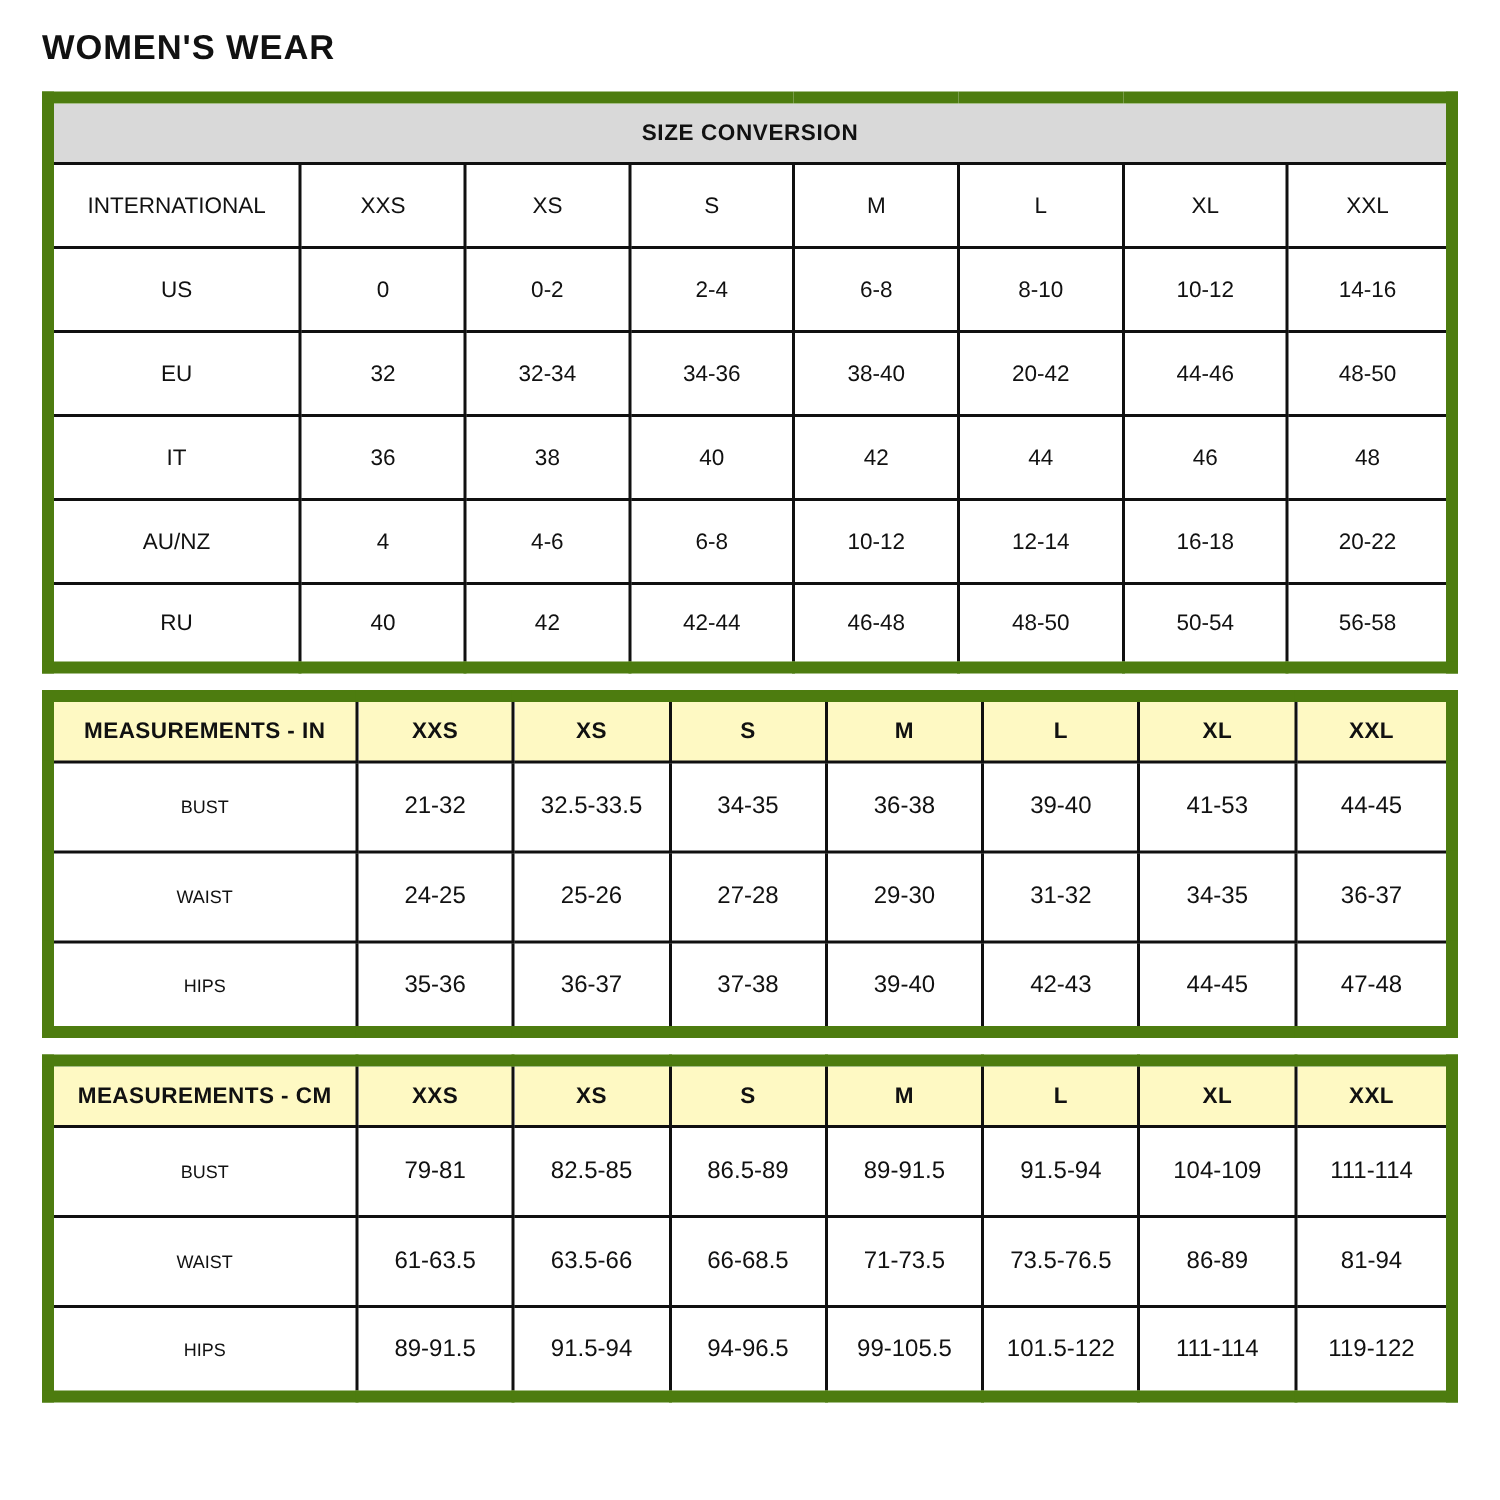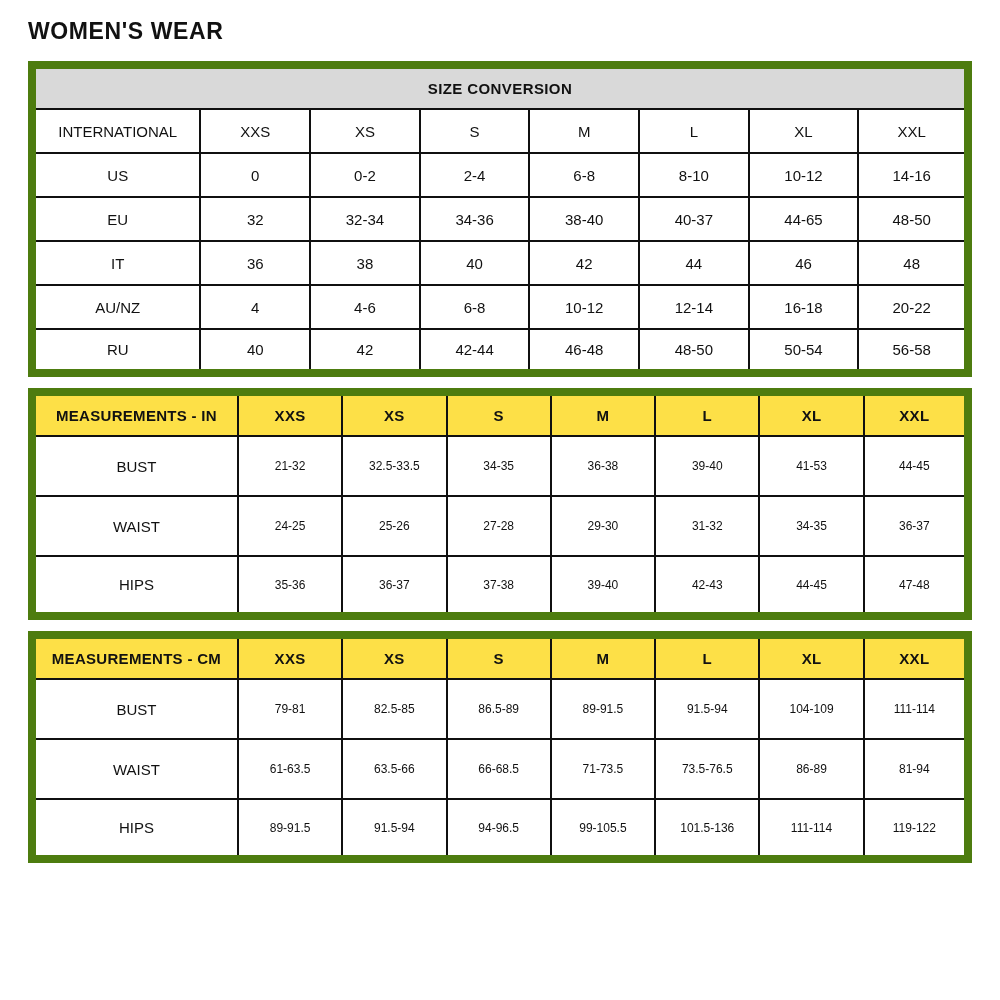--- a/index.html
+++ b/index.html
@@ -27,38 +27,38 @@
     border: 2px solid #101010;
     text-align: center;
     vertical-align: middle;
     font-size: 15px;
     padding: 0 4px;
     overflow: hidden;
     background: #ffffff;
   }
   
   .t1 col.c0 { width: 18%; }
-  .t1 td { height: 44px; }
+  .t1 td { height: 56px; }
   .t1 tr.title-row td {
     height: 44px;
     background: #d9d9d9;
     font-weight: 700;
     letter-spacing: 0.4px;
   }
   
   .t23 col.c0 { width: 22%; }
   .t23 td { height: 60px; }
   .t23 tr.hdr td {
     height: 44px;
-    background: #fde047;
+    background: #fef9c3;
     font-weight: 700;
     letter-spacing: 0.3px;
   }
-  .t23 td.val { font-size: 12px; }
-  .t23 td.lab { font-size: 15px; }
+  .t23 td.val { font-size: 16px; }
+  .t23 td.lab { font-size: 12px; }
 </style>
 </head>
 <body>
 
 <div class="page">
 
   <div class="page-title">WOMEN'S WEAR</div>
 
   <table class="t1">
     <colgroup>
@@ -88,22 +88,22 @@
       <td>8-10</td>
       <td>10-12</td>
       <td>14-16</td>
     </tr>
     <tr>
       <td>EU</td>
       <td>32</td>
       <td>32-34</td>
       <td>34-36</td>
       <td>38-40</td>
-      <td>40-37</td>
-      <td>44-65</td>
+      <td>20-42</td>
+      <td>44-46</td>
       <td>48-50</td>
     </tr>
     <tr>
       <td>IT</td>
       <td>36</td>
       <td>38</td>
       <td>40</td>
       <td>42</td>
       <td>44</td>
       <td>46</td>
@@ -216,20 +216,20 @@
       <td class="val">73.5-76.5</td>
       <td class="val">86-89</td>
       <td class="val">81-94</td>
     </tr>
     <tr>
       <td class="lab">HIPS</td>
       <td class="val">89-91.5</td>
       <td class="val">91.5-94</td>
       <td class="val">94-96.5</td>
       <td class="val">99-105.5</td>
-      <td class="val">101.5-136</td>
+      <td class="val">101.5-122</td>
       <td class="val">111-114</td>
       <td class="val">119-122</td>
     </tr>
   </tbody>
     </table>
 
 </div>
 
 </body></html>

